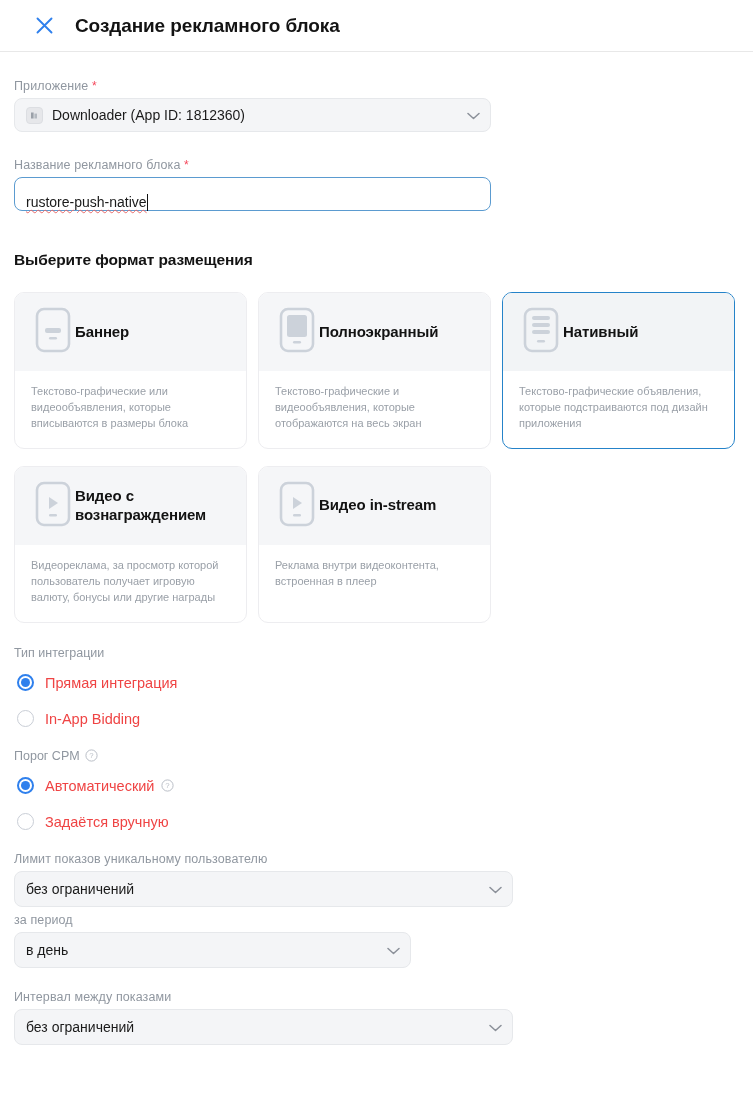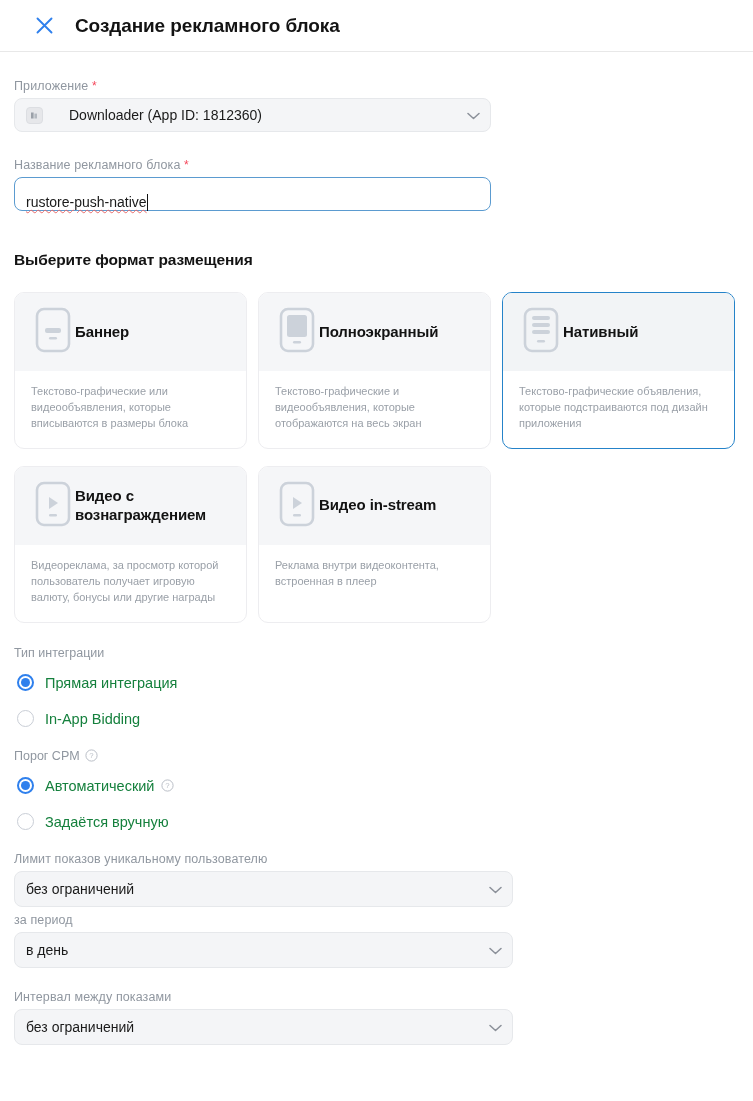--- a/index.html
+++ b/index.html
@@ -187,21 +187,21 @@
     border: 2px solid #2f80ed;
   }
   .radio.on::after {
     content: "";
     width: 9px; height: 9px;
     border-radius: 50%;
     background: #2f80ed;
   }
   .radio-label {
     font-size: 14.5px;
-    color: #15803d;
+    color: #ef4444;
     margin-left: 11px;
   }
   .group-label {
     font-size: 12.5px;
     color: #9097a0;
     display: flex;
     align-items: center;
     gap: 5px;
   }
   .help-icon {
@@ -224,21 +224,21 @@
   <div class="header-title">Создание рекламного блока</div>
 </div>
 
 <div class="body">
 
   <div style="margin-top:27px;">
     <div class="field-label">
       <span>Приложение</span>
       <span class="req">*</span>
     </div>
-    <div class="select-ctl" style="width:477px;gap:17px;">
+    <div class="select-ctl" style="width:477px;">
       <span class="app-icon">
         <svg width="9" height="9" viewBox="0 0 9 9">
           <rect x="1" y="1.5" width="2.6" height="6" fill="#9aa0a8"></rect>
           <rect x="4.4" y="2.6" width="2.6" height="4.9" fill="#b4b9c0"></rect>
         </svg>
       </span>
       <span class="val">Downloader (App ID: 1812360)</span>
       <span class="chev">
         <svg width="13" height="8" viewBox="0 0 13 8">
           <path d="M1 1.5 L6.5 6.5 L12 1.5" stroke="#8b9099" stroke-width="1.5" fill="none" stroke-linecap="round" stroke-linejoin="round"></path>
@@ -388,21 +388,21 @@
       <span class="chev">
         <svg width="13" height="8" viewBox="0 0 13 8">
           <path d="M1 1.5 L6.5 6.5 L12 1.5" stroke="#8b9099" stroke-width="1.5" fill="none" stroke-linecap="round" stroke-linejoin="round"></path>
         </svg>
       </span>
     </div>
   </div>
 
   <div style="margin-top:6px;">
     <div class="field-label">за период</div>
-    <div class="select-ctl" style="width:499px;height:36px;">
+    <div class="select-ctl" style="width:397px;height:36px;">
       <span class="val">в день</span>
       <span class="chev">
         <svg width="13" height="8" viewBox="0 0 13 8">
           <path d="M1 1.5 L6.5 6.5 L12 1.5" stroke="#8b9099" stroke-width="1.5" fill="none" stroke-linecap="round" stroke-linejoin="round"></path>
         </svg>
       </span>
     </div>
   </div>
 
   <div style="margin-top:22px;">

